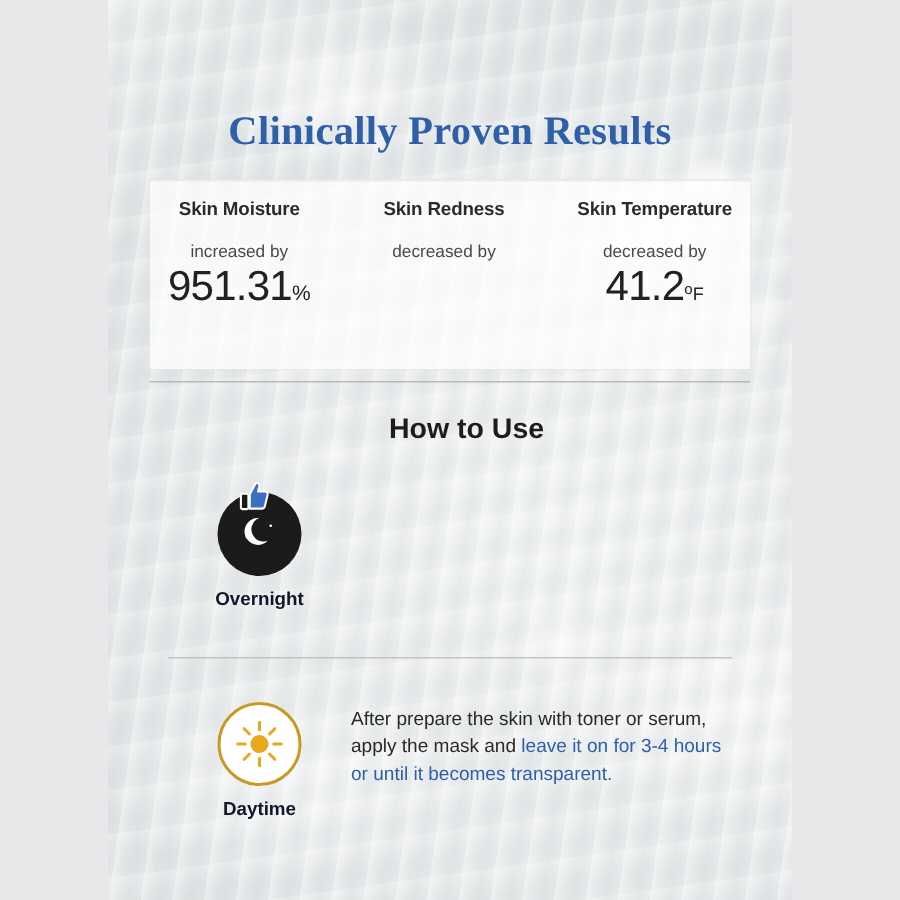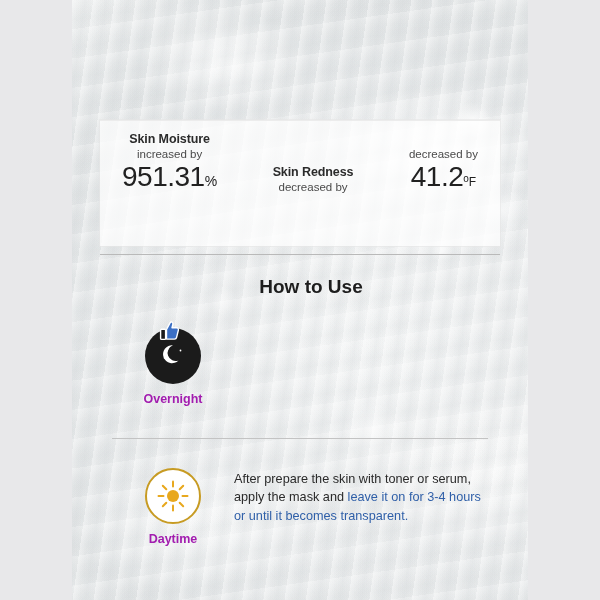--- a/index.html
+++ b/index.html
@@ -94,38 +94,37 @@
   .rule-bottom { top: 254px; left: 28px; width: 400px; }
   .rule-mid { top: 438px; left: 40px; width: 376px; background:#c3c3c3; }
 
   .stats {
     position: absolute;
     top: 132px;
     left: 28px;
     width: 400px;
     display: flex;
     justify-content: space-between;
-    padding: 0 22px;
+    padding: 0 12px;
     box-sizing: border-box;
-    align-items: flex-end;
   }
   .stat {
     text-align: center;
     flex: 0 0 auto;
   }
   .stat-label {
     font-size: 12.5px;
     font-weight: bold;
     color: #2b2b2b;
     letter-spacing: -0.1px;
   }
   .stat-sub {
     font-size: 11.5px;
     color: #4a4a4a;
-    margin-top: 2px;
+    margin-top: 16px;
   }
   .stat-value {
     margin-top: 1px;
     font-size: 28px;
     color: #212121;
     font-weight: 400;
     letter-spacing: -0.5px;
     white-space: nowrap;
   }
   .stat-value .unit {
@@ -192,57 +191,59 @@
   }
   .thumb {
     position: absolute;
     left: 14px;
     top: -8px;
   }
   .icon-caption {
     margin-top: 8px;
     font-size: 12.5px;
     font-weight: bold;
-    color: #a21caf;
+    color: #0f172a;
   }
   .step-text {
     flex: 1;
     font-size: 12.7px;
     line-height: 1.45;
     color: #2a2a2a;
     padding-top: 8px;
   }
   .hl {
     color: #2f5fa8;
   }
 </style>
 </head>
 <body>
 
 <div id="page">
   <div class="panel"></div>
 
   <div class="content">
 
+    <div class="title">Clinically Proven Results</div>
 
     <div class="rule rule-top"></div>
     <div class="results-card"></div>
     <div class="rule rule-bottom"></div>
 
     <div class="stats">
       <div class="stat">
         <div class="stat-label">Skin Moisture</div>
         <div class="stat-sub">increased by</div>
         <div class="stat-value"><span>951.31</span><span class="unit">%</span></div>
       </div>
       <div class="stat">
         <div class="stat-label">Skin Redness</div>
         <div class="stat-sub">decreased by</div>
       </div>
       <div class="stat">
+        <div class="stat-label">Skin Temperature</div>
         <div class="stat-sub">decreased by</div>
         <div class="stat-value"><span>41.2</span><span class="unit unit-f"><sup>o</sup><span>F</span></span></div>
       </div>
     </div>
 
     <div class="howto">How to Use</div>
 
     <div class="step step-overnight">
       <div class="icon-col">
         <div class="icon-badge dark">

